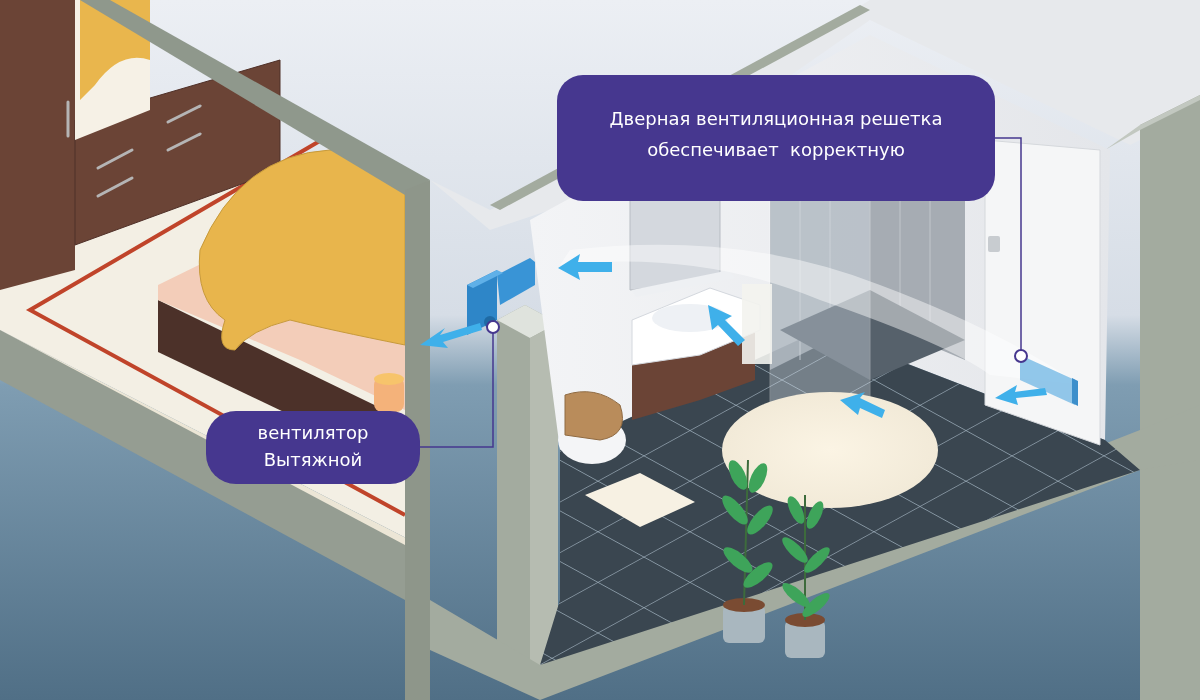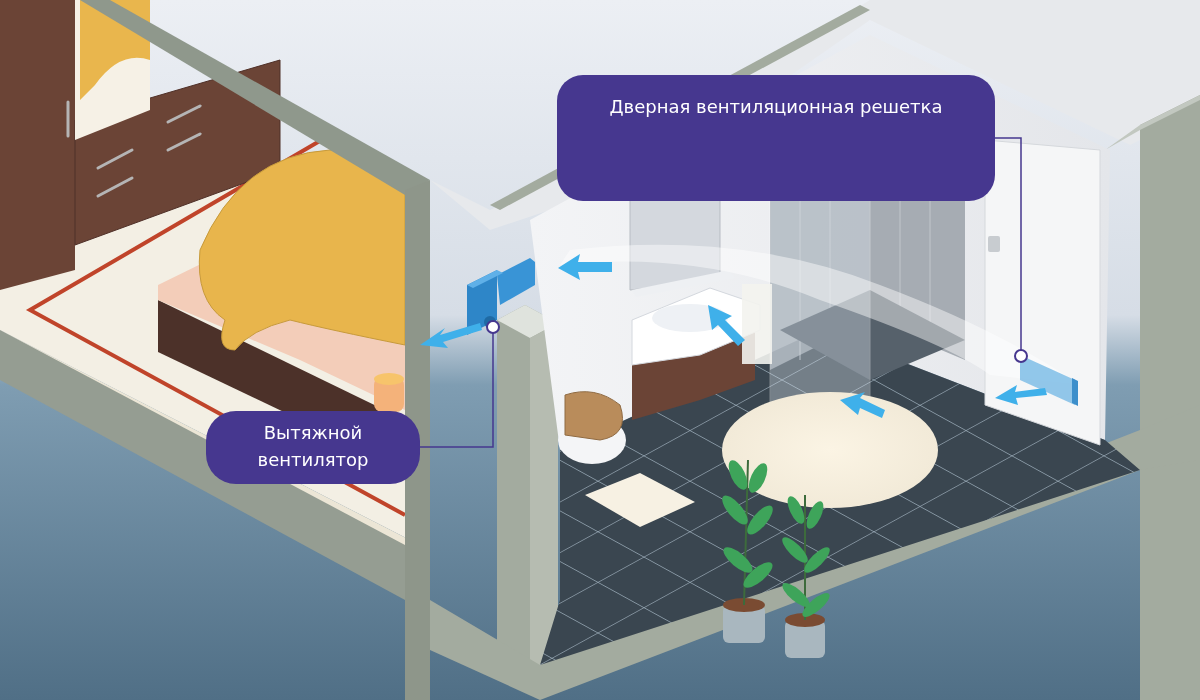--- a/index.html
+++ b/index.html
@@ -1,20 +1,20 @@
 <!DOCTYPE html>
 <html><head>
 <meta charset="utf-8">
 <style>
   html, body { margin:0; padding:0; }
   body { width:1200px; height:700px; overflow:hidden; position:relative; font-family:"Liberation Sans", sans-serif; background:#5b7a91; }
   #scene { position:absolute; left:0; top:0; width:1200px; height:700px; }
   .callout { position:absolute; background:#46378f; color:#ffffff; text-align:center; box-sizing:border-box; font-family:"DejaVu Sans", sans-serif; }
   .callout span { display:block; }
-  #callout-door { left:557px; top:75px; width:438px; height:126px; border-radius:26px; padding-top:16px; font-size:18px; line-height:31px; }
+  #callout-door { left:557px; top:75px; width:438px; height:126px; border-radius:26px; padding-top:28px; font-size:18px; line-height:31px; }
   #callout-fan { left:206px; top:411px; width:214px; height:73px; border-radius:30px; padding-top:8px; font-size:18px; line-height:27px; }
 </style>
 </head>
 <body>
 
 <svg id="scene" viewBox="0 0 1200 700" xmlns="http://www.w3.org/2000/svg">
   <defs>
     <linearGradient id="sky" x1="0" y1="0" x2="0" y2="1">
       <stop offset="0" stop-color="#eceff4"></stop>
       <stop offset="0.45" stop-color="#d6dde6"></stop>
@@ -163,18 +163,19 @@
   <g fill="none" stroke="#46378f" stroke-width="1.5">
     <polyline points="420,447 493,447 493,328"></polyline>
     <polyline points="995,138 1021,138 1021,352"></polyline>
   </g>
   <circle cx="493" cy="327" r="6" fill="#ffffff" stroke="#46378f" stroke-width="2"></circle>
   <circle cx="1021" cy="356" r="6" fill="#ffffff" stroke="#46378f" stroke-width="2"></circle>
 </svg>
 
 <div id="callout-door" class="callout">
   <span>Дверная вентиляционная решетка</span>
+  <span style="white-space:pre">обеспечивает  корректную</span>
 </div>
 
 <div id="callout-fan" class="callout">
+  <span>вентилятор</span>
   <span>Вытяжной</span>
-  <span>вентилятор</span>
 </div>
 
 </body></html>

